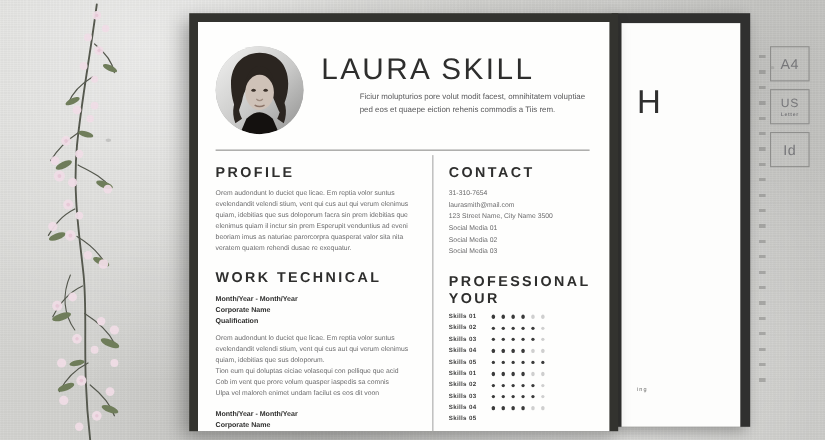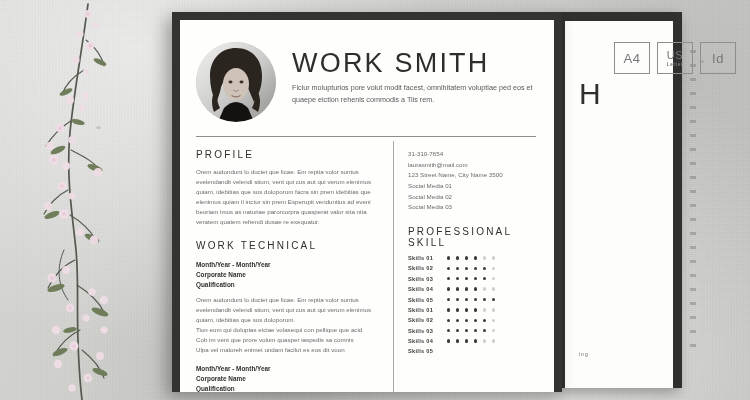--- a/index.html
+++ b/index.html
@@ -38,47 +38,47 @@
   .paper{position:absolute;left:8px;top:8px;right:8px;bottom:0;background:#fefefd;overflow:hidden;}
 
   
   .header{display:flex;align-items:flex-start;padding:22px 18px 0 16px;}
   .avatar{width:80px;height:80px;border-radius:50%;flex:0 0 auto;overflow:hidden;position:relative;
     background:radial-gradient(circle at 38% 30%, #efefee 0%, #bdbdbc 45%, #8e8e8d 100%);}
   .avatar svg{position:absolute;inset:0;}
   .head-txt{margin-left:16px;padding-top:8px;}
   .bigname{font-size:27px;letter-spacing:2.2px;color:#2e2e2d;line-height:1;font-weight:400;white-space:nowrap;}
   .profession{font-size:8.5px;letter-spacing:1.9px;color:#2e2e2d;font-weight:700;margin-top:9px;}
-  .tagline{font-size:7.2px;line-height:1.65;color:#58585a;margin-top:5px;max-width:245px;}
+  .tagline{font-size:7.2px;line-height:1.65;color:#58585a;margin-top:5px;max-width:245px;margin-left:35px;}
 
   .rule{height:1px;background:#8d8d8b;margin:14px 18px 0 16px;}
 
   
   .cols{display:flex;margin-top:12px;height:262px;}
   .colL{width:213px;padding:0 12px 0 16px;box-sizing:border-box;}
   .divider{width:1px;background:#a9a9a7;margin-top:-8px;height:268px;}
   .colR{flex:1;padding:0 16px 0 14px;box-sizing:border-box;}
 
-  .sec-h{font-size:10px;letter-spacing:2.2px;color:#2e2e2d;font-weight:400;margin:0 0 7px 0;}
+  .sec-h{font-size:13px;letter-spacing:2.2px;color:#2e2e2d;font-weight:700;margin:0 0 7px 0;}
   .sec-h.sp{margin-top:13px;}
   .body{font-size:6.2px;line-height:1.62;color:#6a6a6c;margin:0;}
   .job-meta{font-size:6.4px;line-height:1.55;color:#2e2e2d;font-weight:700;margin:0 0 5px 0;}
   .job{margin-top:9px;}
 
   .contact-list{margin:0;padding:0;list-style:none;}
   .contact-list li{font-size:6.2px;line-height:1.72;color:#6a6a6c;}
 
   .skill-row{display:flex;align-items:center;margin-bottom:4.4px;}
   .skill-lbl{font-size:5.6px;letter-spacing:.3px;color:#3a3a3a;font-weight:700;width:34px;flex:0 0 auto;}
   .dots{display:flex;gap:5.6px;margin-left:5px;}
   .dot{width:3.4px;height:3.4px;border-radius:50%;background:#3b3b3b;}
   .dot.off{background:#cfcfcf;}
 
   
-  .badges{position:absolute;right:14px;top:42px;display:flex;flex-direction:row;gap:7px;}
+  .badges{position:absolute;right:14px;top:42px;display:flex;flex-direction:column;gap:7px;}
   .badge{width:34px;height:30px;border:1.6px solid #8e8e8c;display:flex;flex-direction:column;
     align-items:center;justify-content:center;color:#77777a;}
   .badge .b1{font-size:13px;line-height:1;letter-spacing:.5px;}
   .badge .b2{font-size:4.6px;letter-spacing:.6px;margin-top:1px;font-weight:700;}
 
   
   .branch{position:absolute;left:0;top:0;width:172px;height:400px;}
 </style>
 </head>
 <body>
@@ -204,21 +204,21 @@
               <ellipse cx="45.5" cy="40" rx="2" ry="1.4" fill="#3a3029"></ellipse>
               <path d="M37 48 q3 3 6 0" stroke="#9e8c80" stroke-width="1" fill="none"></path>
               <path d="M35.5 53.5 q4.5 2.6 9 0" stroke="#8c7468" stroke-width="1.3" fill="none"></path>
               <path d="M24 44 C20 50 20 58 24 66 L18 70 C14 60 16 48 24 44Z" fill="#2b2520"></path>
               <path d="M56 44 C60 50 60 58 56 66 L62 70 C66 60 64 48 56 44Z" fill="#2b2520"></path>
               <path d="M28 66 C32 62 36 60 40 60 C44 60 48 62 52 66 L58 80 L22 80Z" fill="#14110f"></path>
             </g>
           </svg>
         </div>
         <div class="head-txt">
-          <div class="bigname">WORK SMITH</div>
+          <div class="bigname">LAURA SKILL</div>
           <div class="tagline">Ficiur molupturios pore volut modit facest, omnihitatem voluptiae ped eos et quaepe eiction rehenis commodis a Tiis rem.</div>
         </div>
       </div>
 
       <div class="rule"></div>
 
       <div class="cols">
 
         <div class="colL">
           <div class="sec-h">PROFILE</div>
@@ -240,30 +240,31 @@
             <div class="job-meta">Month/Year - Month/Year</div>
             <div class="job-meta" style="margin-top:-5px">Corporate Name</div>
             <div class="job-meta" style="margin-top:-5px">Qualification</div>
 
           </div>
         </div>
 
         <div class="divider"></div>
 
         <div class="colR">
+          <div class="sec-h">CONTACT</div>
           <ul class="contact-list">
             <li>31-310-7654</li>
             <li>laurasmith@mail.com</li>
             <li>123 Street Name, City Name 3500</li>
             <li>Social Media 01</li>
             <li>Social Media 02</li>
             <li>Social Media 03</li>
           </ul>
 
-          <div class="sec-h sp">PROFESSIONAL SKILL</div>
+          <div class="sec-h sp">PROFESSIONAL YOUR</div>
           <div id="prof-skills">
               <div class="skill-row">
                 <span class="skill-lbl">Skills 01</span>
                 <span class="dots">
                   <span class="dot"></span>
                   <span class="dot"></span>
                   <span class="dot"></span>
                   <span class="dot"></span>
                   <span class="dot off"></span>
                   <span class="dot off"></span>

